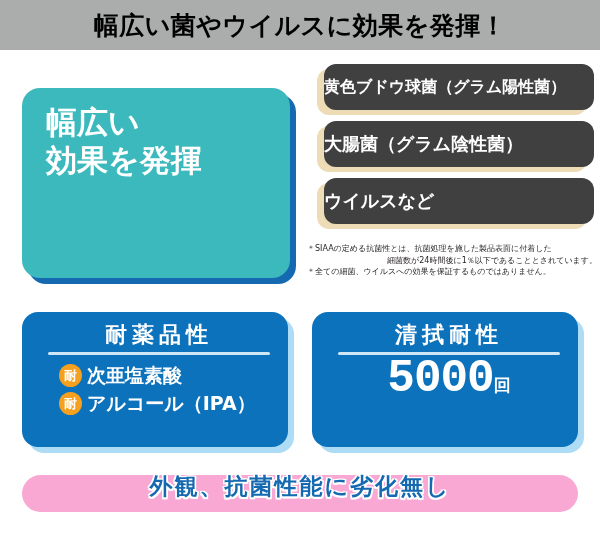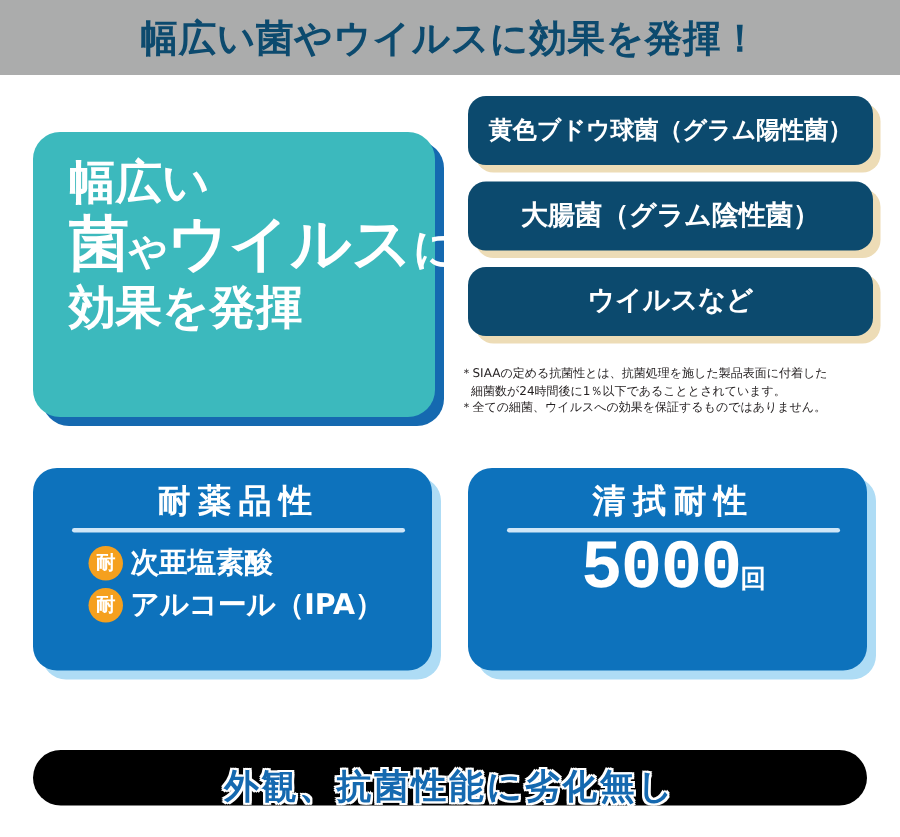--- a/index.html
+++ b/index.html
@@ -19,21 +19,21 @@
   .header-bar {
     width: 600px;
     height: 50px;
     background: #abacac;
     display: flex;
     align-items: center;
     justify-content: center;
     box-sizing: border-box;
   }
   .header-title {
-    color: #0c4a6e;
+    color: #000000;
     font-size: 25px;
     font-weight: bold;
     letter-spacing: 0.5px;
     line-height: 1;
     white-space: nowrap;
   }
 
   
   .top-region {
     position: relative;
@@ -98,29 +98,29 @@
     position: absolute;
     left: 5px;
     top: 5px;
     width: 270px;
     height: 46px;
     background: #eddcb6;
     border-radius: 12px;
   }
   .pill {
     position: absolute;
-    left: 0;
+    left: 12px;
     top: 0;
     width: 270px;
     height: 46px;
-    background: #0c4a6e;
+    background: #404040;
     border-radius: 12px;
     display: flex;
     align-items: center;
-    justify-content: center;
+    justify-content: flex-start;
     box-sizing: border-box;
   }
   .pill-label {
     color: #ffffff;
     font-size: 16px;
     font-weight: bold;
     white-space: nowrap;
     line-height: 1;
   }
   .pill-label.big { font-size: 18px; }
@@ -131,21 +131,21 @@
     left: 307px;
     top: 193px;
     width: 290px;
   }
   .footnote-line {
     color: #231f20;
     font-size: 8px;
     line-height: 1.45;
     white-space: nowrap;
   }
-  .footnote-line.indent { padding-left: 7px; }
+  .footnote-line.indent { padding-left: 7px; text-align: right; }
 
   
   .panel-row {
     position: relative;
     width: 600px;
     height: 145px;
     margin-top: 2px;
   }
   .panel-wrap {
     position: absolute;
@@ -249,27 +249,27 @@
   .wipe-unit {
     color: #ffffff;
     font-size: 17px;
     font-weight: bold;
   }
 
   
   .bottom-banner {
     position: absolute;
     left: 22px;
-    top: 500px;
+    top: 475px;
     width: 556px;
     height: 37px;
-    background: #000000;
+    background: #f9a8d4;
     border-radius: 19px;
     display: flex;
-    align-items: flex-end;
+    align-items: flex-start;
     justify-content: center;
     box-sizing: border-box;
   }
   .bottom-banner-text {
     color: #1569b0;
     font-size: 23px;
     font-weight: bold;
     letter-spacing: 2px;
     line-height: 1;
     white-space: nowrap;
@@ -286,21 +286,20 @@
 <div class="header-bar">
   <div class="header-title">幅広い菌やウイルスに効果を発揮！</div>
 </div>
 
 <div class="top-region">
 
   <div class="hero-card-wrap">
     <div class="hero-shadow"></div>
     <div class="hero-card">
       <div class="hero-line hero-line-1">幅広い</div>
-      <div class="hero-line hero-line-2"><span>菌</span><span class="sm">や</span><span>ウイルス</span><span class="mid">に</span></div>
       <div class="hero-line hero-line-3">効果を発揮</div>
     </div>
   </div>
 
   <div class="pill-stack">
     <div class="pill-wrap">
       <div class="pill-shadow"></div>
       <div class="pill">
         <span class="pill-label">黄色ブドウ球菌（グラム陽性菌）</span>
       </div>

